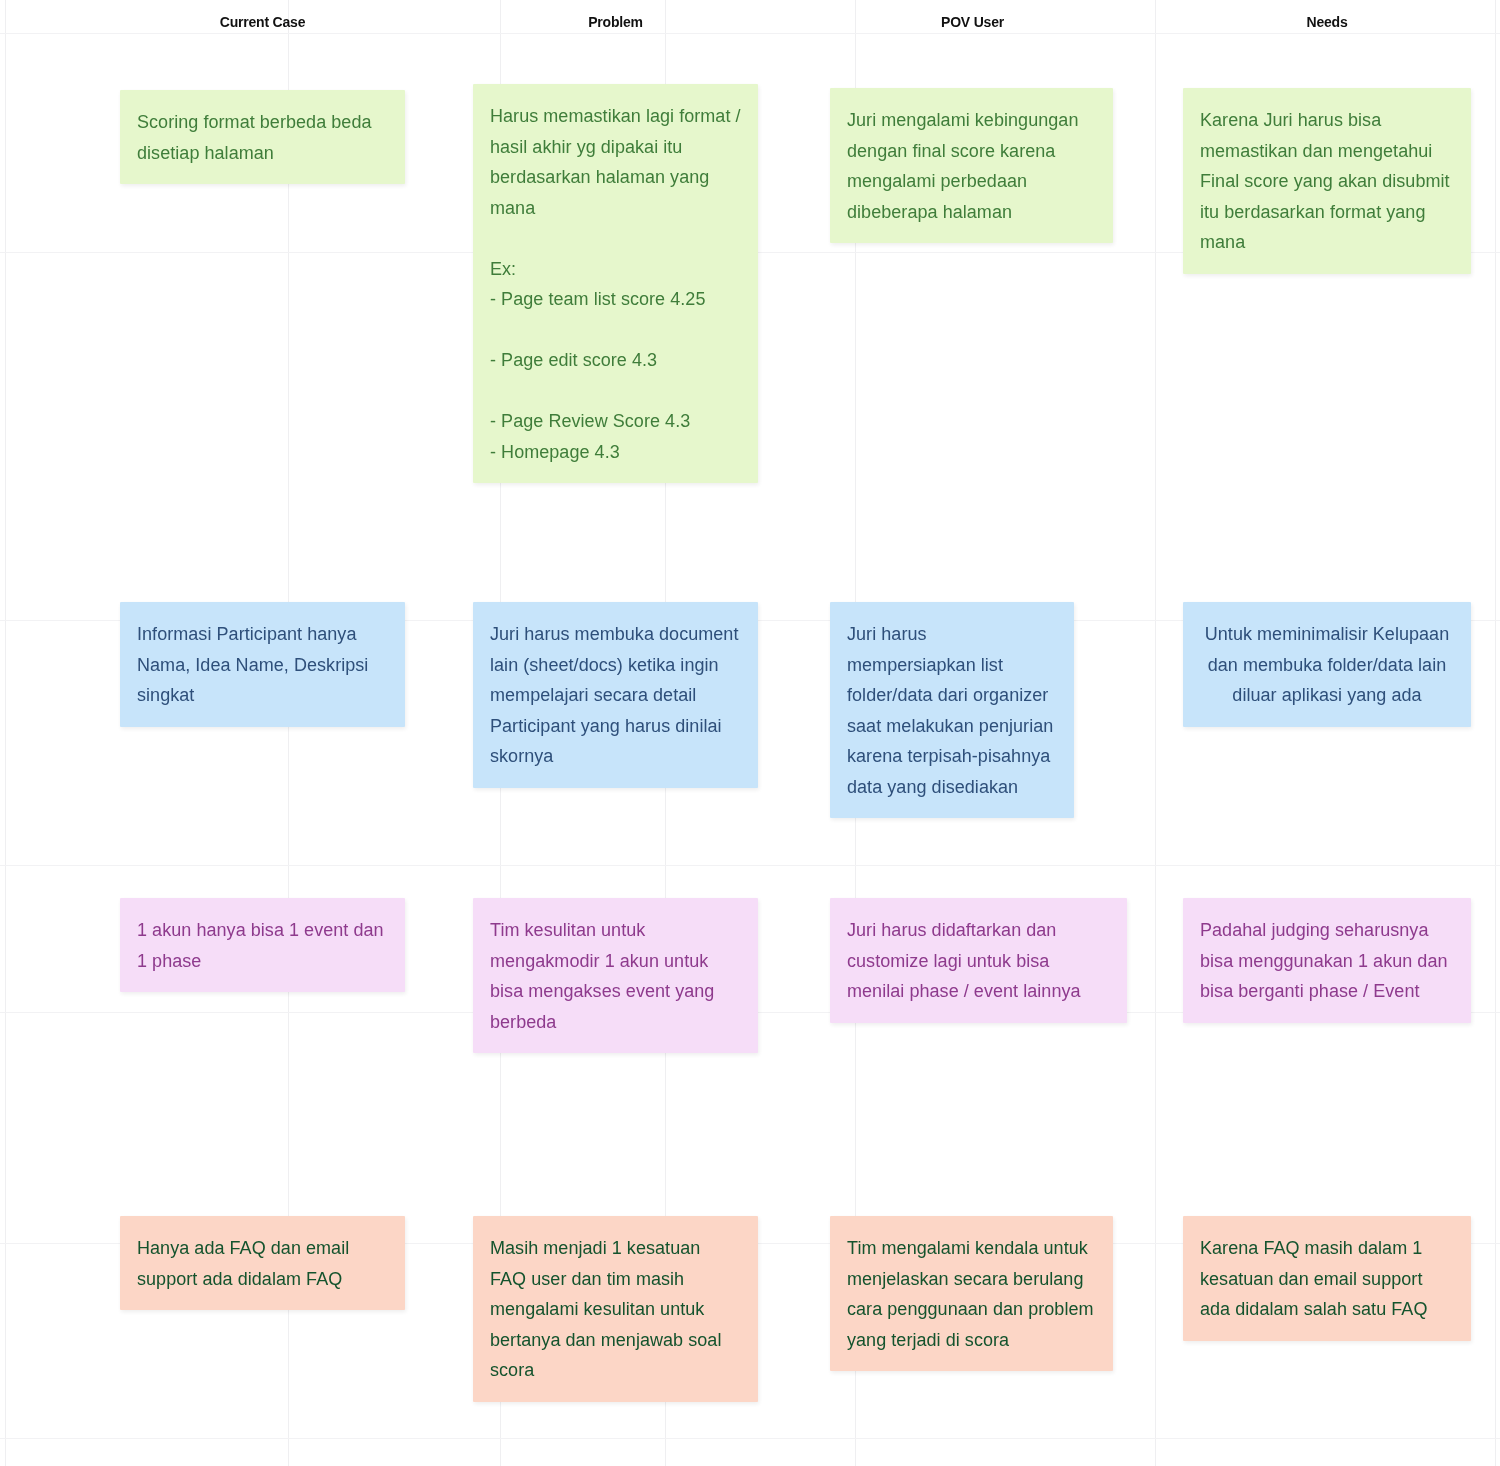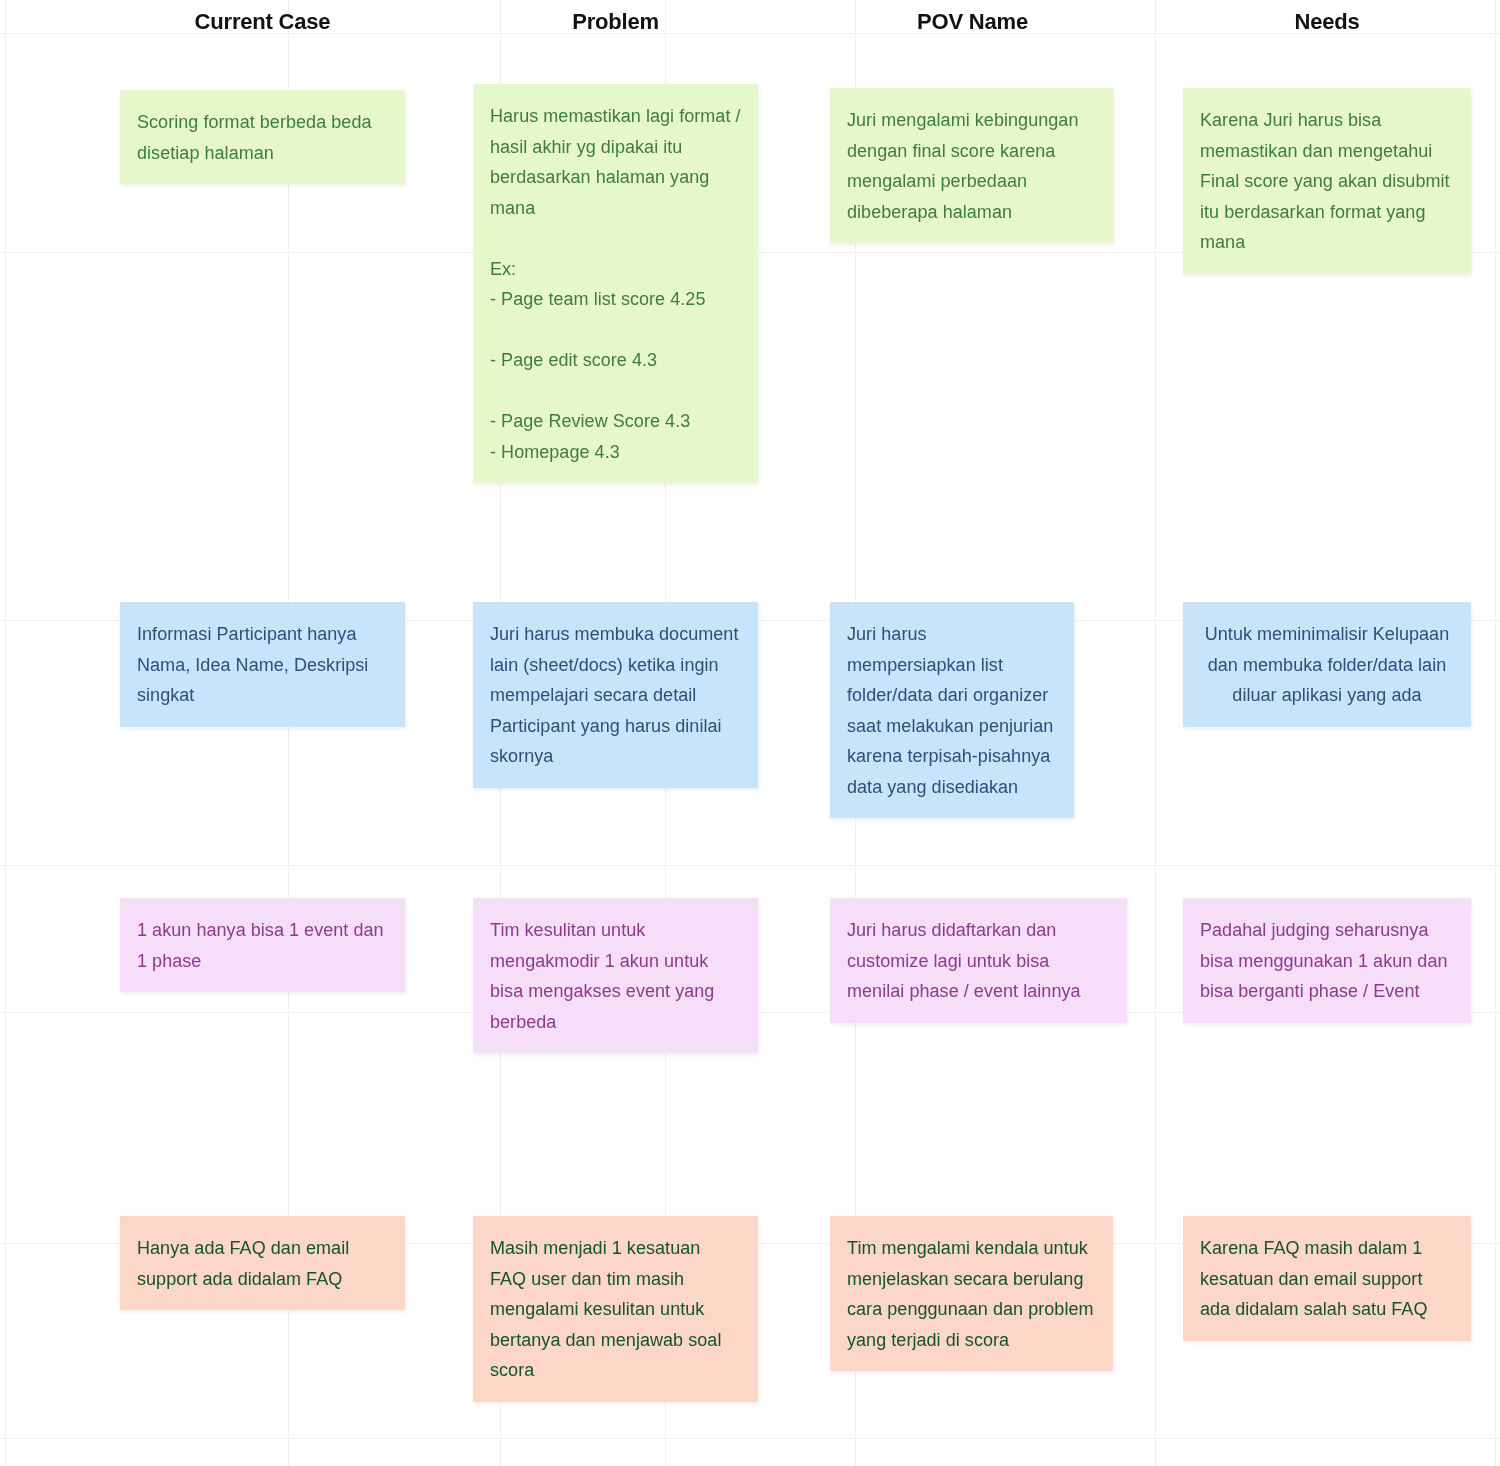--- a/index.html
+++ b/index.html
@@ -34,21 +34,21 @@
     right: 0;
     height: 1px;
     background: #f2f2f4;
   }
 
   
   .col-header {
     position: absolute;
     top: 8px;
     text-align: center;
-    font-size: 22px;
+    font-size: 14px;
     font-weight: 700;
     color: #111111;
     letter-spacing: -0.2px;
     line-height: 28px;
   }
 
   
   .card {
     position: absolute;
     box-sizing: border-box;
@@ -82,21 +82,21 @@
       <div class="gridline-h" style="top: 252px;"></div>
       <div class="gridline-h" style="top: 620px;"></div>
       <div class="gridline-h" style="top: 865px;"></div>
       <div class="gridline-h" style="top: 1012px;"></div>
       <div class="gridline-h" style="top: 1243px;"></div>
       <div class="gridline-h" style="top: 1438px;"></div>
     </div>
   <div id="headers-layer">
       <div class="col-header" style="left: 120px; width: 285px;">Current Case</div>
       <div class="col-header" style="left: 473px; width: 285px;">Problem</div>
-      <div class="col-header" style="left: 830px; width: 285px;">POV Name</div>
+      <div class="col-header" style="left: 830px; width: 285px;">POV User</div>
       <div class="col-header" style="left: 1183px; width: 288px;">Needs</div>
     </div>
   <div id="cards-layer">
       <div class="card green" style="left: 120px; top: 90px; width: 285px;">Scoring format berbeda beda disetiap halaman</div>
       <div class="card green" style="left: 473px; top: 84px; width: 285px;">Harus memastikan lagi format / hasil akhir yg dipakai itu berdasarkan halaman yang mana
 
 Ex:
 - Page team list score 4.25
 
 - Page edit score 4.3

